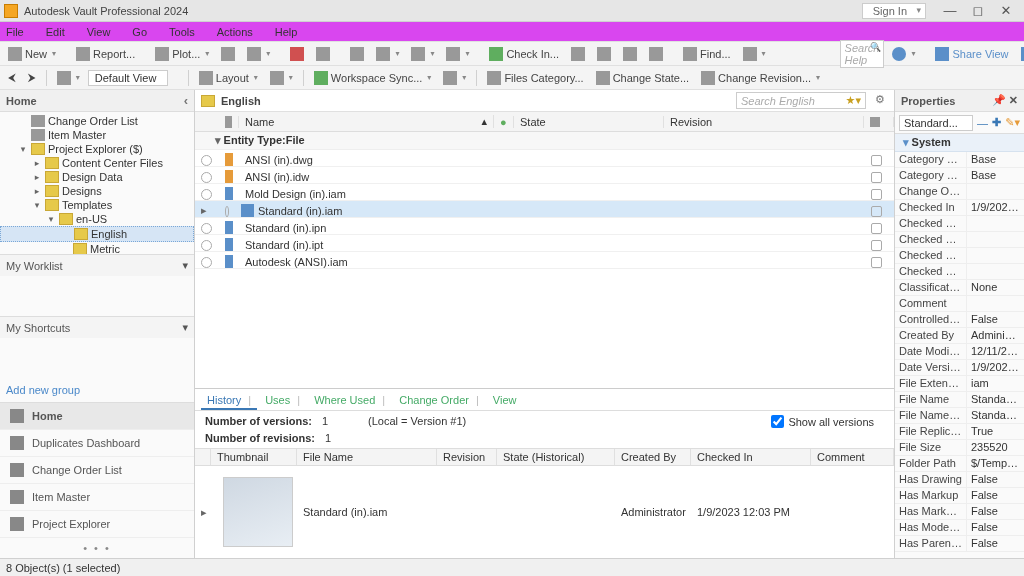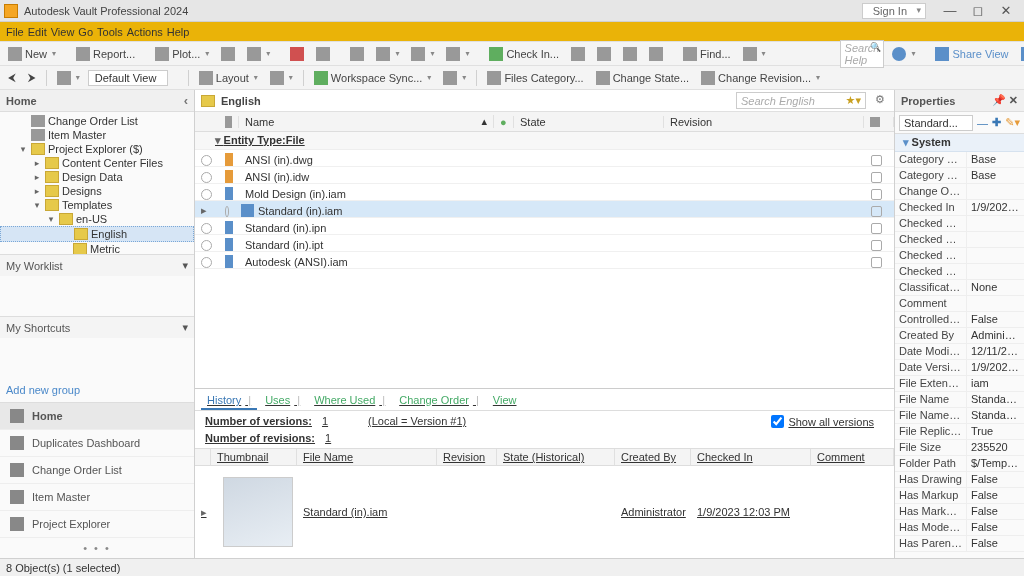--- a/index.html
+++ b/index.html
@@ -7,21 +7,21 @@
 
 
 .titlebar { height: 22px; background: #e6e6e6; display: flex; align-items: center; padding: 0 4px; border-bottom: 1px solid #d0d0d0; }
 .titlebar .appicon { width: 14px; height: 14px; background: #f5a623; border: 1px solid #c97d00; margin-right: 6px; }
 .titlebar .title { flex: 1; color: #444; }
 .titlebar .signin { border: 1px solid #ccc; background: #fff; padding: 1px 18px 1px 10px; margin-right: 10px; color: #666; position: relative; }
 .titlebar .signin::after { content: "▾"; position: absolute; right: 4px; top: 1px; font-size: 9px; color: #888; }
 .titlebar .winbtn { width: 28px; text-align: center; color: #555; font-size: 13px; line-height: 14px; }
 
 
-.menubar { height: 20px; background: #eab308; display: flex; align-items: center; padding: 0 6px; gap: 4px; border-bottom: 1px solid #e0e0e0; }
+.menubar { height: 20px; background: #d946ef; display: flex; align-items: center; padding: 0 6px; gap: 22px; border-bottom: 1px solid #e0e0e0; }
 .menubar span { color: #333; }
 
 
 .toolbar { height: 24px; background: #f4f4f4; display: flex; align-items: center; padding: 0 4px; gap: 4px; border-bottom: 1px solid #e0e0e0; }
 .tbbtn { display: inline-flex; align-items: center; gap: 3px; padding: 1px 4px; color: #444; white-space: nowrap; }
 .tbbtn .ic { width: 14px; height: 14px; display: inline-block; }
 .tbbtn.dd::after { content: "▾"; font-size: 8px; color: #888; margin-left: 2px; }
 .sep { width: 1px; height: 16px; background: #d0d0d0; margin: 0 2px; }
 .spacer { flex: 1; }
 .searchhelp { border: 1px solid #ccc; background: #fff; padding: 1px 4px; width: 90px; color: #aaa; font-style: italic; position: relative; }
@@ -60,38 +60,38 @@
 .navbtn .navic { width: 14px; height: 14px; background: #888; }
 .moredots { text-align: center; padding: 4px; color: #888; letter-spacing: 2px; }
 .breadcrumb { height: 22px; display: flex; align-items: center; padding: 0 6px; gap: 6px; border-bottom: 1px solid #e0e0e0; }
 .bc-title { font-weight: 600; color: #444; }
 .bc-search { margin-left: auto; border: 1px solid #ccc; background: #fff; width: 130px; padding: 1px 4px; color: #aaa; font-style: italic; display:flex; align-items:center; justify-content:space-between;}
 .bc-gear { width: 16px; height: 16px; color: #777; text-align: center; }
 
 .gridwrap { flex: 1; overflow: auto; }
 .gridhdr { display: flex; background: #f4f4f4; border-bottom: 1px solid #ddd; height: 20px; align-items: center; }
 .gridhdr .gh { padding: 0 6px; border-right: 1px solid #e0e0e0; display: flex; align-items: center; gap: 4px; }
-.entitygrp { padding: 2px 20px; background: #f7f7f7; font-weight: 600; border-bottom: 1px solid #eee; text-decoration: underline; }
+.entitygrp { padding: 2px 20px; background: #f7f7f7; font-weight: 600; border-bottom: 1px solid #eee; }
 .entitygrp::before { content: "▾ "; color: #666; }
 .gridrow { display: flex; align-items: flex-end; height: 17px; border-bottom: 1px solid #f0f0f0; }
 .gridrow.sel { background: #d6e8f8; }
 .gridrow .gc { padding: 0 6px; display: flex; align-items: center; gap: 4px; overflow: hidden; }
 .gridrow .circ { width: 11px; height: 11px; border: 1px solid #aaa; border-radius: 50%; }
 .gridrow .fic { width: 13px; height: 13px; }
 .gridrow .chk { width: 11px; height: 11px; border: 1px solid #aaa; border-radius: 2px; margin-left: auto; margin-right: 6px; }
 
 .col-sel { width: 24px; }
 .col-ic  { width: 20px; }
 .col-name { flex: 1; }
 .col-state { width: 150px; }
 .col-rev { width: 200px; }
 .col-chk { width: 30px; }
 
 
-.detail { border-top: 1px solid #ccc; display: flex; flex-direction: column; height: 170px; text-decoration: underline;}
+.detail { border-top: 1px solid #ccc; display: flex; flex-direction: column; height: 170px;}
 .dtabs { display: flex; gap: 2px; padding: 3px 6px 0 6px; border-bottom: 1px solid #ddd; }
 .dtab { padding: 2px 6px; color: #4a6; }
 .dtab.active { color: #3a78b5; border-bottom: 2px solid #3a78b5; }
 .dtab::after { content: " |"; color: #bbb; margin-left: 4px; }
 .dtab:last-child::after { content: ""; }
 .dsummary { padding: 4px 10px; display: flex; gap: 40px; }
 .dsummary .lab { font-weight: 600; margin-right: 10px; }
 .showall { margin-left: auto; display: flex; align-items: center; gap: 4px; padding-right:10px;}
 .dgridhdr { display: flex; background: #f4f4f4; border-top: 1px solid #ddd; border-bottom: 1px solid #ddd; height: 18px; }
 .dgridhdr .dgh { padding: 2px 6px; border-right: 1px solid #e0e0e0; }

